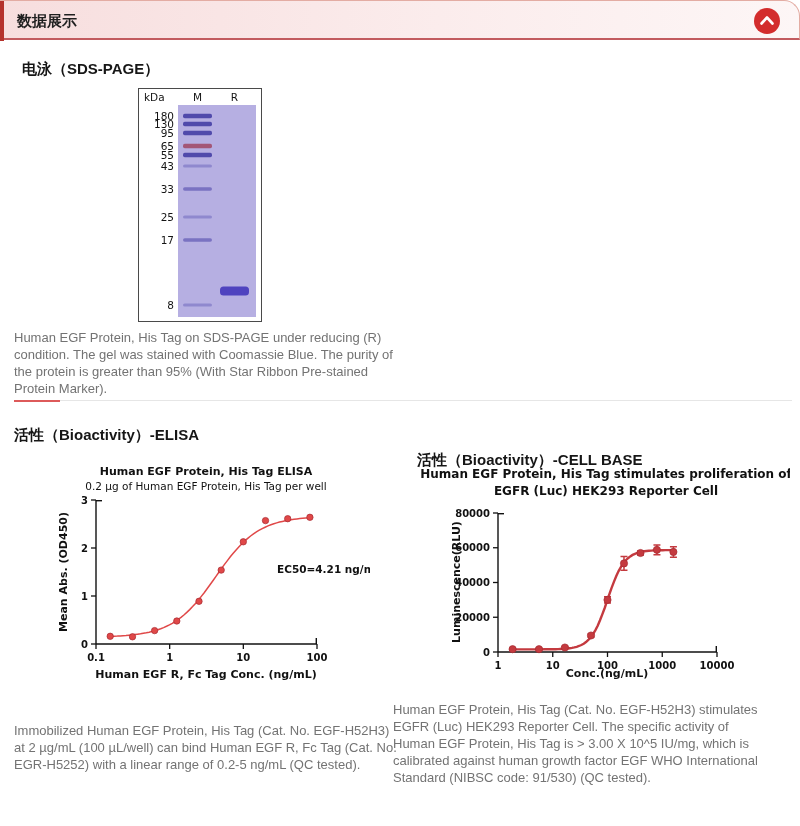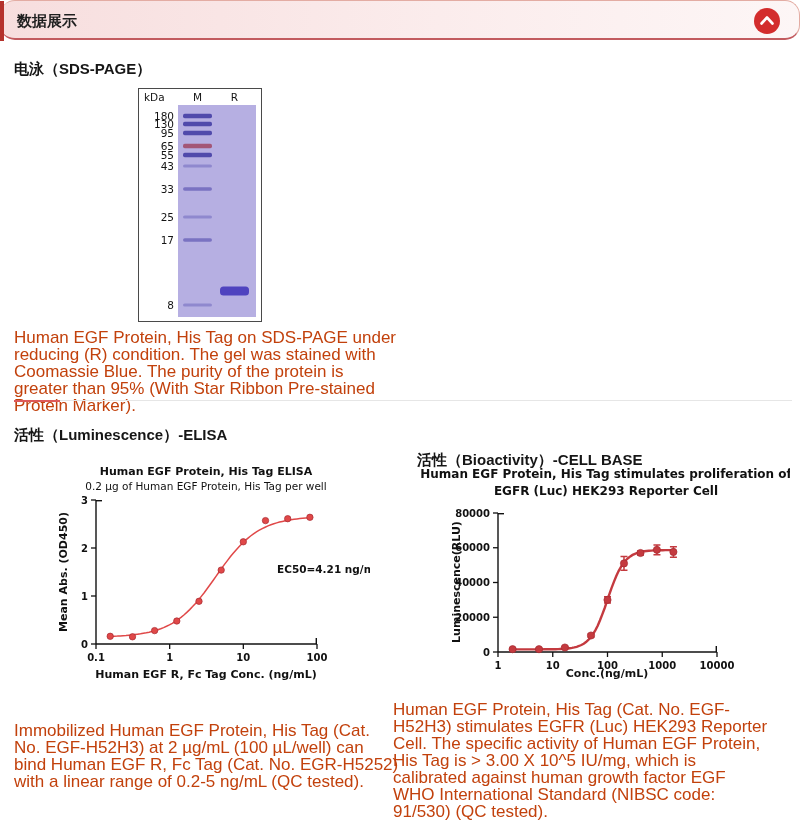--- a/index.html
+++ b/index.html
@@ -3,31 +3,31 @@
 <meta charset="utf-8">
 <style>
   html,body{margin:0;padding:0;background:#fff;}
   .page{position:relative;width:800px;height:826px;background:#ffffff;overflow:hidden;
         font-family:"Liberation Sans",sans-serif;}
 
   
   .panel-header{position:absolute;top:0;left:0;width:800px;height:40px;box-sizing:border-box;
     background:linear-gradient(90deg,#f7dede 0%,#fbecec 55%,#fdf6f6 100%);
     border-bottom:2px solid #c25b5f;border-top:1px solid #e3aca3;border-right:1px solid #e3aca3;
-    border-top-right-radius:16px;border-radius:15px;}
+    border-top-right-radius:16px;}
   .accent-bar{position:absolute;left:0;top:0;width:4px;height:40px;background:#b5322c;}
   .panel-title{position:absolute;left:17px;top:11px;margin:0;font-size:15px;font-weight:700;color:#1f1f1f;}
   .collapse-btn{position:absolute;right:19px;top:7px;width:26px;height:26px;border-radius:50%;
     background:#d32d2d;border:none;padding:0;display:flex;align-items:center;justify-content:center;cursor:pointer;}
 
   
   .sec-title{position:absolute;margin:0;font-size:15px;font-weight:700;color:#161616;}
-  .caption{position:absolute;margin:0;font-size:17px;line-height:17px;color:#c2410c;}
-
-  .sds-title{top:60px;left:14px;}
+  .caption{position:absolute;margin:0;font-size:13px;line-height:17px;color:#737373;}
+
+  .sds-title{top:60px;left:22px;}
   .sds-caption{top:329px;left:14px;width:386px;}
   .gel{position:absolute;top:88px;left:138px;}
   .gel-frame{fill:#ffffff;stroke:#4a4a4a;stroke-width:1;}
   .gel-head{font:400 10.5px "DejaVu Sans",sans-serif;fill:#141414;}
   .gel-head.mid{text-anchor:middle;}
   .gel-label{font:400 10.5px "DejaVu Sans",sans-serif;fill:#141414;text-anchor:end;}
 
   .divider{position:absolute;top:400px;left:14px;width:778px;border-top:1px solid #e6e6e6;}
   .divider-red{position:absolute;left:0;top:-1.5px;width:46px;height:2px;background:#dd5a5a;display:block;}
 
@@ -98,21 +98,21 @@
     </svg>
 
     <p class="caption sds-caption">Human EGF Protein, His Tag on SDS-PAGE under reducing (R) condition. The gel was stained with Coomassie Blue. The purity of the protein is greater than 95% (With Star Ribbon Pre-stained Protein Marker).</p>
   </section>
 
   <div class="divider">
     <span class="divider-red"></span>
   </div>
 
   <section>
-    <h2 class="sec-title elisa-title">活性（Luminescence）-ELISA</h2>
+    <h2 class="sec-title elisa-title">活性（Bioactivity）-ELISA</h2>
 
     <svg class="chart elisa-chart" width="315" height="240" viewBox="0 0 315 240">
       <text class="ct" x="151" y="15">Human EGF Protein, His Tag ELISA</text>
       <text class="cst" x="151" y="30">0.2 µg of Human EGF Protein, His Tag per well</text>
       <text class="axl" x="151" y="218">Human EGF R, Fc Tag Conc. (ng/mL)</text>
       <text class="axl" x="12" y="112" transform="rotate(-90 12 112)">Mean Abs. (OD450)</text>
       <text class="annot" x="222" y="113">EC50=4.21 ng/mL</text>
       <g class="plot-layer">
           <path d="M 41 184 H 262" stroke="#111" stroke-width="1.4" fill="none"></path>
           <path d="M 41 184 V 40" stroke="#111" stroke-width="1.4" fill="none"></path>

